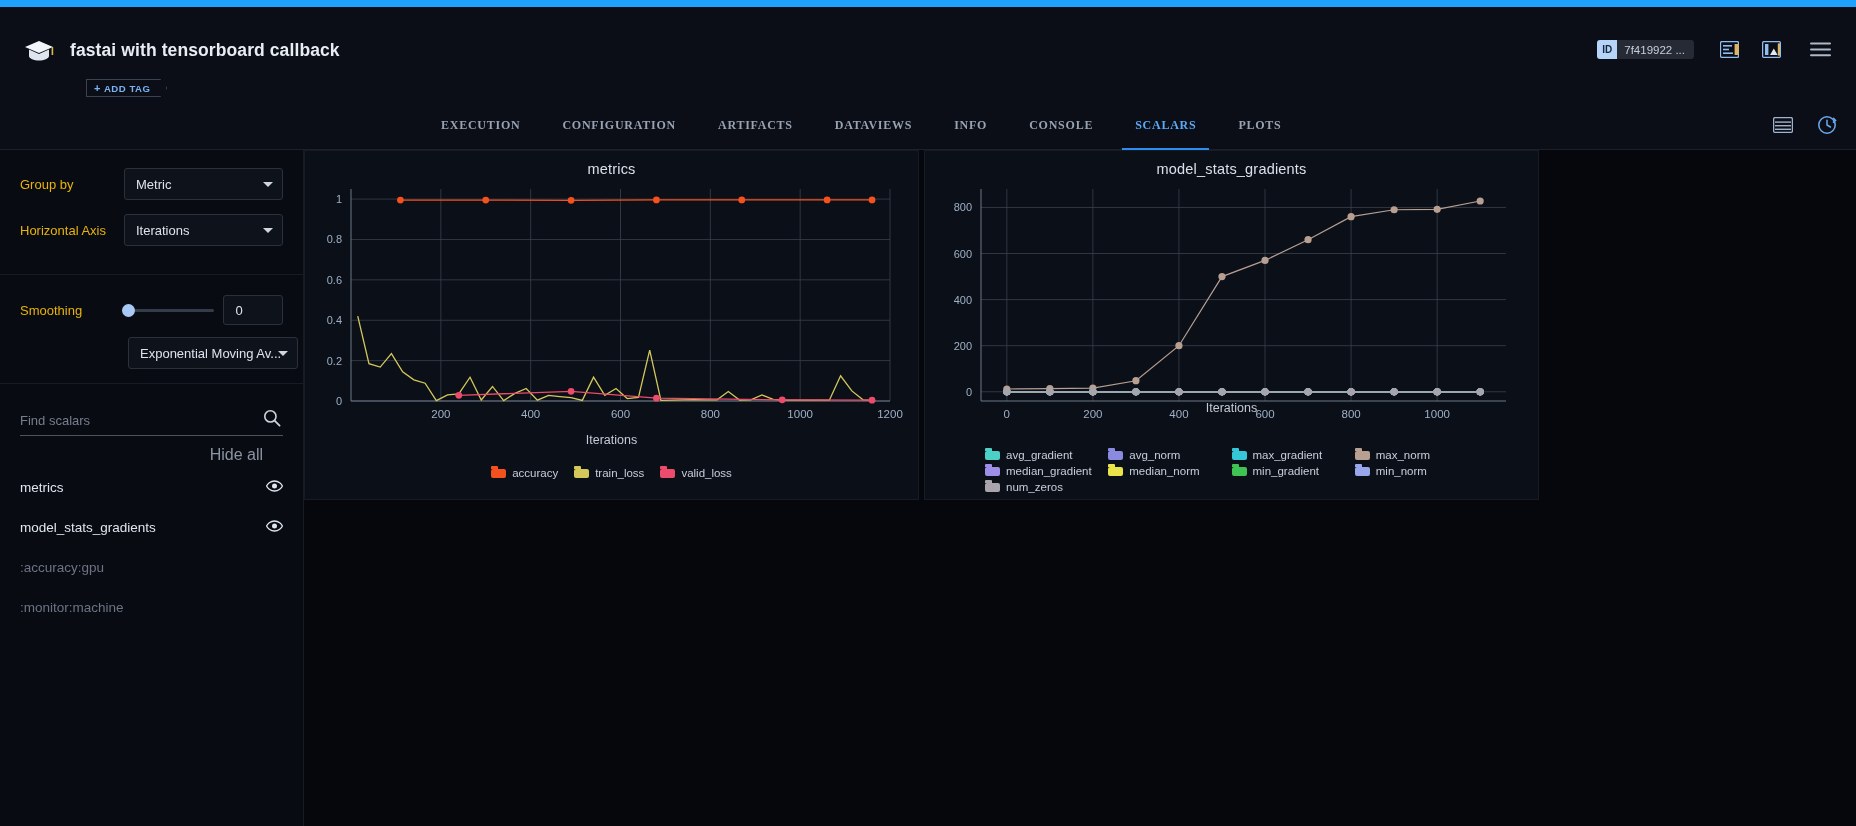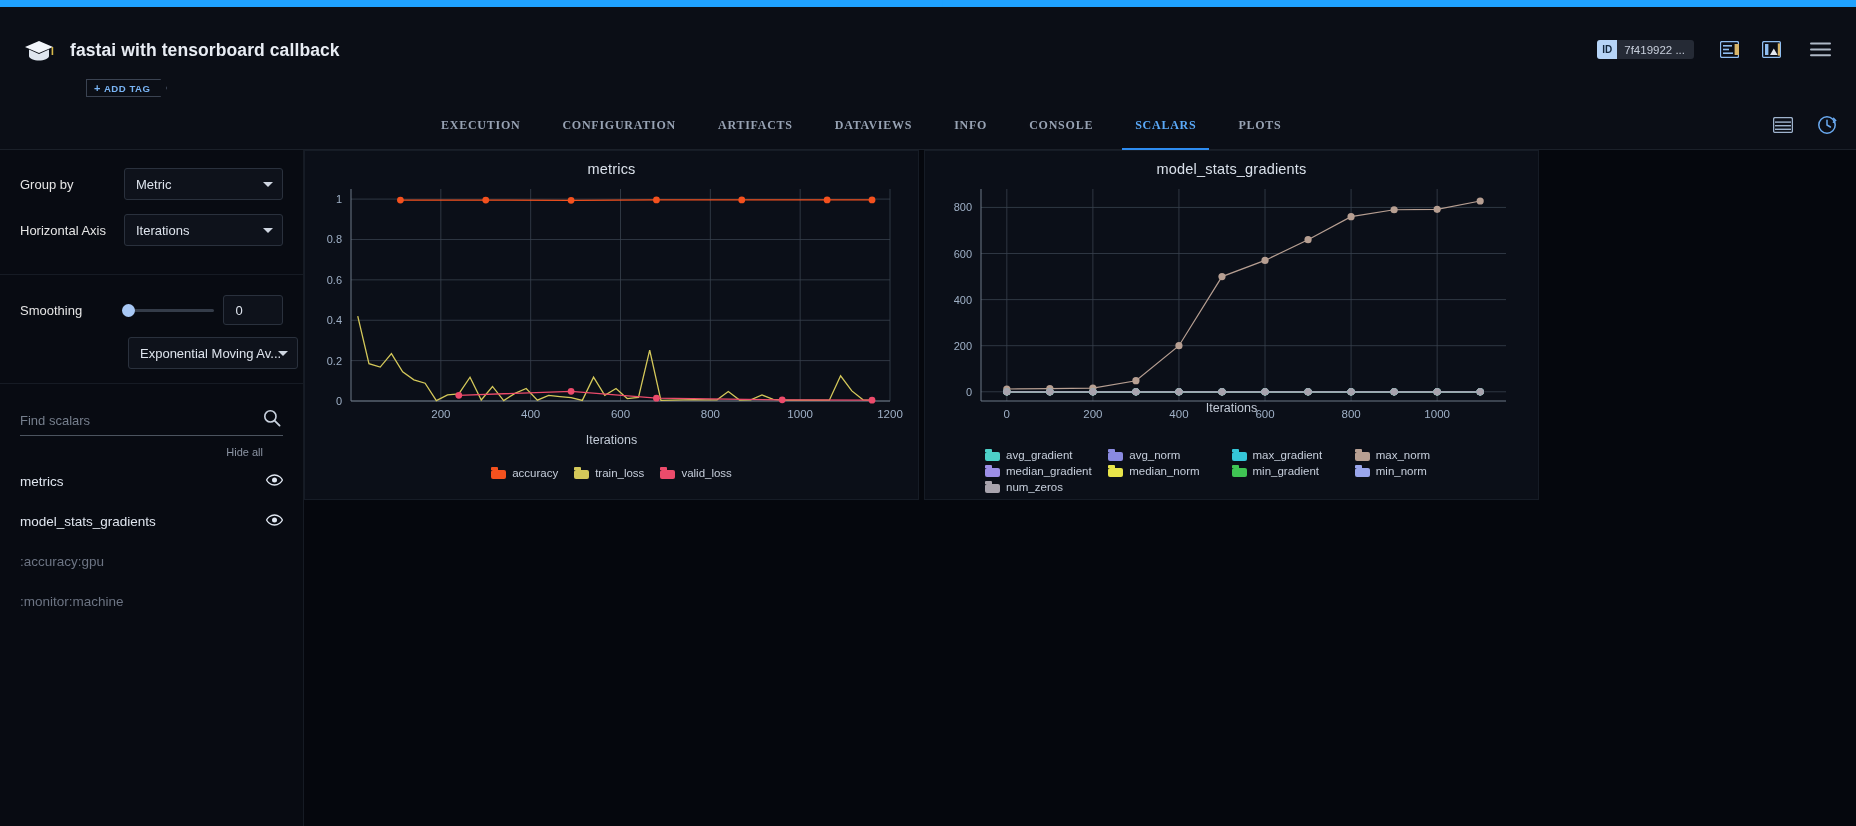--- a/index.html
+++ b/index.html
@@ -100,21 +100,21 @@
   #tabbar-icon-refresh { right: 18px; }
 
   
   .sidebar {
     position: absolute; top: 150px; left: 0; width: 304px; height: 676px;
     background: #080b12;
     border-right: 1px solid #161b24;
   }
   .ctrl-block { padding: 18px 20px 14px 20px; border-bottom: 1px solid #161b24; }
   .ctrl-row { display: flex; align-items: center; margin-bottom: 14px; }
-  .ctrl-label { color: #e5e5e5; font-size: 13px; width: 104px; flex: none; }
+  .ctrl-label { color: #eab308; font-size: 13px; width: 104px; flex: none; }
   .select {
     position: relative; width: 170px; height: 32px;
     background: #0e121b; border: 1px solid #2a313d; border-radius: 3px;
     display: flex; align-items: center; padding: 0 26px 0 11px;
     color: #dde3ec; font-size: 13px; cursor: pointer;
     white-space: nowrap; overflow: hidden;
   }
   .select .caret {
     position: absolute; right: 9px; top: 13px;
     width: 0; height: 0;
@@ -148,21 +148,21 @@
   .search-input {
     background: transparent; border: none; outline: none;
     color: #d9dfe8; font-size: 13px;
     font-family: "Liberation Sans", sans-serif;
     width: 210px; height: 28px;
   }
   .search-input::placeholder { color: #767f8d; }
   .search-icon { position: absolute; right: 2px; top: 3px; }
 
   .hide-all {
-    text-align: right; color: #8b94a3; font-size: 11px;
+    text-align: right; color: #8b94a3; font-size: 16px;
     padding: 10px 20px 0 0; cursor: pointer;
   }
   .scalar-item {
     height: 34px; display: flex; align-items: center;
     padding: 0 20px; color: #dfe5ee; font-size: 13.5px;
     cursor: pointer; margin-top: 6px;
   }
   .scalar-item.dim { color: #6c7483; }
   .scalar-item .sname { flex: 1; }
 
@@ -180,21 +180,21 @@
     padding-top: 10px; letter-spacing: 0.2px;
   }
   .axis-label {
     text-align: center; color: #c3cbd7; font-size: 12.5px;
   }
   .legend {
     position: absolute; bottom: 20px; left: 0; width: 100%;
     display: flex; flex-wrap: wrap; justify-content: center;
     gap: 4px 16px; padding: 0 18px;
   }
-  .legend-item { display: flex; align-items: flex-end; font-size: 11.5px; color: #c6cedb; }
+  .legend-item { display: flex; align-items: center; font-size: 11.5px; color: #c6cedb; }
   .legend-swatch {
     width: 15px; height: 9px; border-radius: 2px; margin-right: 6px;
     position: relative;
   }
   .legend-swatch::after {
     content: ""; position: absolute; left: 0; top: -3px;
     width: 7px; height: 3px; border-radius: 1px 1px 0 0;
     background: inherit;
   }
   .legend-grid {

